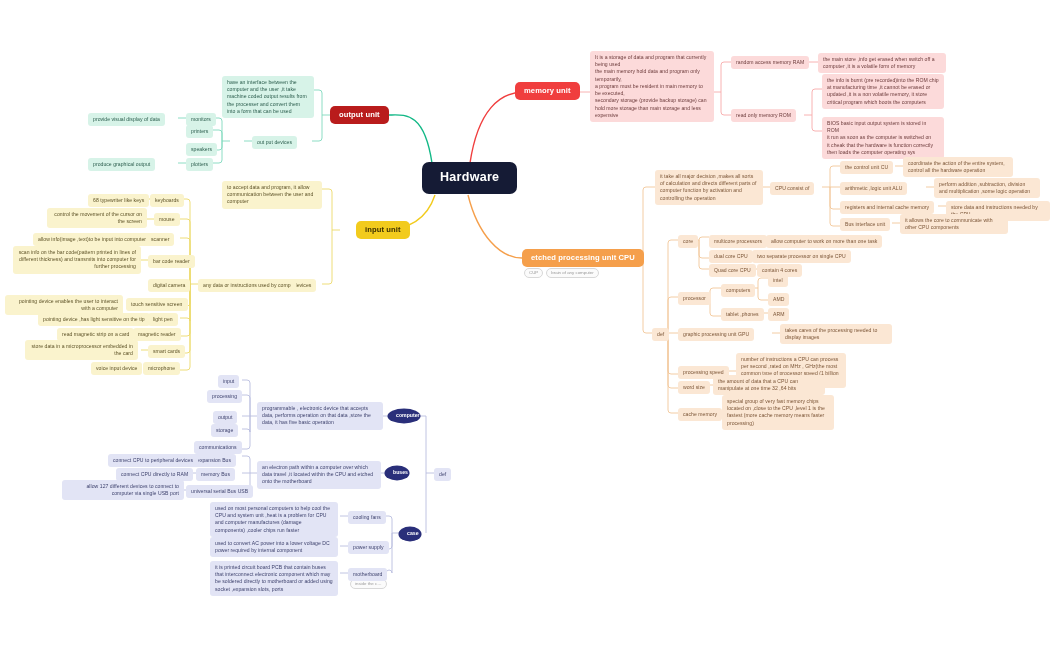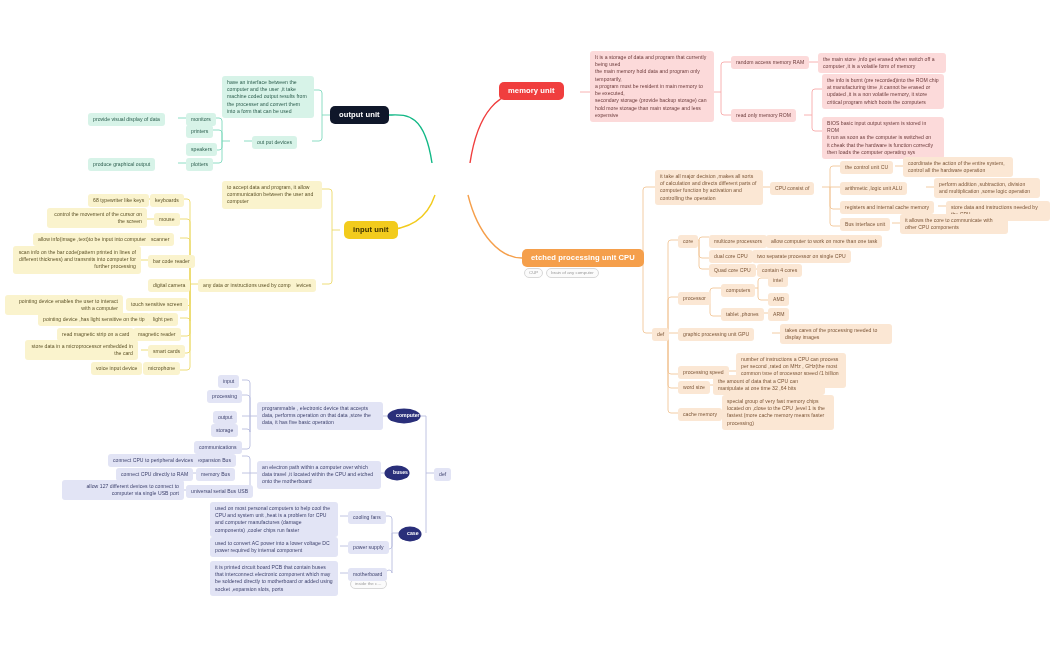--- a/index.html
+++ b/index.html
@@ -44,21 +44,21 @@
   .chip {
     font-size: 7.6px;
     font-weight: 700;
     color: #ffffff;
     padding: 5px 9px;
     border-radius: 5px;
     line-height: 1.1;
     letter-spacing: 0.1px;
   }
   .chip.red    { background: #f03e3e; }
-  .chip.green  { background: #0f172a; }
+  .chip.green  { background: #b91c1c; }
   .chip.yellow { background: #f2cb1d; color: #3b2f00; }
   .chip.orange { background: #f59f4b; }
   
   .b-red    { background: #fcdada; color: #6b3a3a; }
   .b-green  { background: #d7f3e8; color: #2a5c4c; }
   .b-yellow { background: #faf3cd; color: #5c5126; }
   .b-orange { background: #fbe7d4; color: #7a5436; }
   .b-navy   { background: #e2e4f5; color: #3b3f6b; }
 
   .oval {
@@ -209,22 +209,23 @@
       <path d="M186,490 L179,490"></path>
       <path d="M400,533 L392,533 L392,519 Q392,516 389,516 L382,516"></path>
       <path d="M392,533 L392,546 Q392,549 389,549 L382,546"></path>
       <path d="M392,533 L392,573 Q392,570 389,570 L382,573"></path>
       <path d="M348,516 L340,516"></path>
       <path d="M348,546 L340,546"></path>
       <path d="M348,573 L340,573"></path>
     </g>
   </svg>
 
-
-  <div class="node chip red" style="left:499px; top:82px;">memory unit</div>
+  <div class="node root" style="left:422px; top:162px;">Hardware</div>
+
+  <div class="node chip red" style="left:515px; top:82px;">memory unit</div>
   <div class="node b-red" style="left:590px; top:51px; width:124px;">It is a storage of data and program that currently being used
 the main memory hold data and program only temporarily,
 a program must be resident in main memory to be executed,
 secondary storage (provide backup storage) can hold more storage than main storage and less expensive</div>
   <div class="node b-red" style="left:731px; top:56px;">random access memory RAM</div>
   <div class="node b-red" style="left:818px; top:53px; width:128px;">the main store ,info get erased when switch off a computer ,it is a volatile form of memory</div>
   <div class="node b-red" style="left:731px; top:109px;">read only memory ROM</div>
   <div class="node b-red" style="left:822px; top:74px; width:122px;">the info is burnt (pre recorded)into the ROM chip at manufacturing time ,it cannot be erased or updated ,it is a non volatile memory, it store critical program which boots the computers</div>
   <div class="node b-red" style="left:822px; top:117px; width:122px;">BIOS basic input output system is stored in ROM
 it run as soon as the computer is switched on
@@ -233,21 +234,21 @@
   <div class="node chip green" style="left:330px; top:106px;">output unit</div>
   <div class="node b-green" style="left:222px; top:76px; width:92px;">have an interface between the computer and the user ,it take machine coded output results from the processer and convert them into a form that can be used</div>
   <div class="node b-green" style="left:252px; top:136px;">out put devices</div>
   <div class="node b-green ta-r" style="left:186px; top:113px;">monitors</div>
   <div class="node b-green ta-r" style="left:186px; top:125px;">printers</div>
   <div class="node b-green ta-r" style="left:186px; top:143px;">speakers</div>
   <div class="node b-green ta-r" style="left:186px; top:158px;">plotters</div>
   <div class="node b-green ta-r" style="left:88px; top:113px;">provide visual display of data</div>
   <div class="node b-green ta-r" style="left:88px; top:158px;">produce graphical output</div>
 
-  <div class="node chip yellow" style="left:344px; top:221px;">input unit</div>
+  <div class="node chip yellow" style="left:356px; top:221px;">input unit</div>
   <div class="node b-yellow" style="left:222px; top:181px; width:100px;">to accept data and program, it allow communication between the user and computer</div>
   <div class="node b-yellow" style="left:276px; top:279px;">input devices</div>
   <div class="node b-yellow ta-r" style="left:198px; top:279px;">any data or instructions used by comp</div>
 
   <div class="node b-yellow ta-r" style="left:150px; top:194px;">keyboards</div>
   <div class="node b-yellow ta-r" style="left:154px; top:213px;">mouse</div>
   <div class="node b-yellow ta-r" style="left:146px; top:233px;">scanner</div>
   <div class="node b-yellow ta-r" style="left:148px; top:255px;">bar code reader</div>
   <div class="node b-yellow ta-r" style="left:148px; top:279px;">digital camera</div>
   <div class="node b-yellow ta-r" style="left:126px; top:298px;">touch sensitive screen</div>

